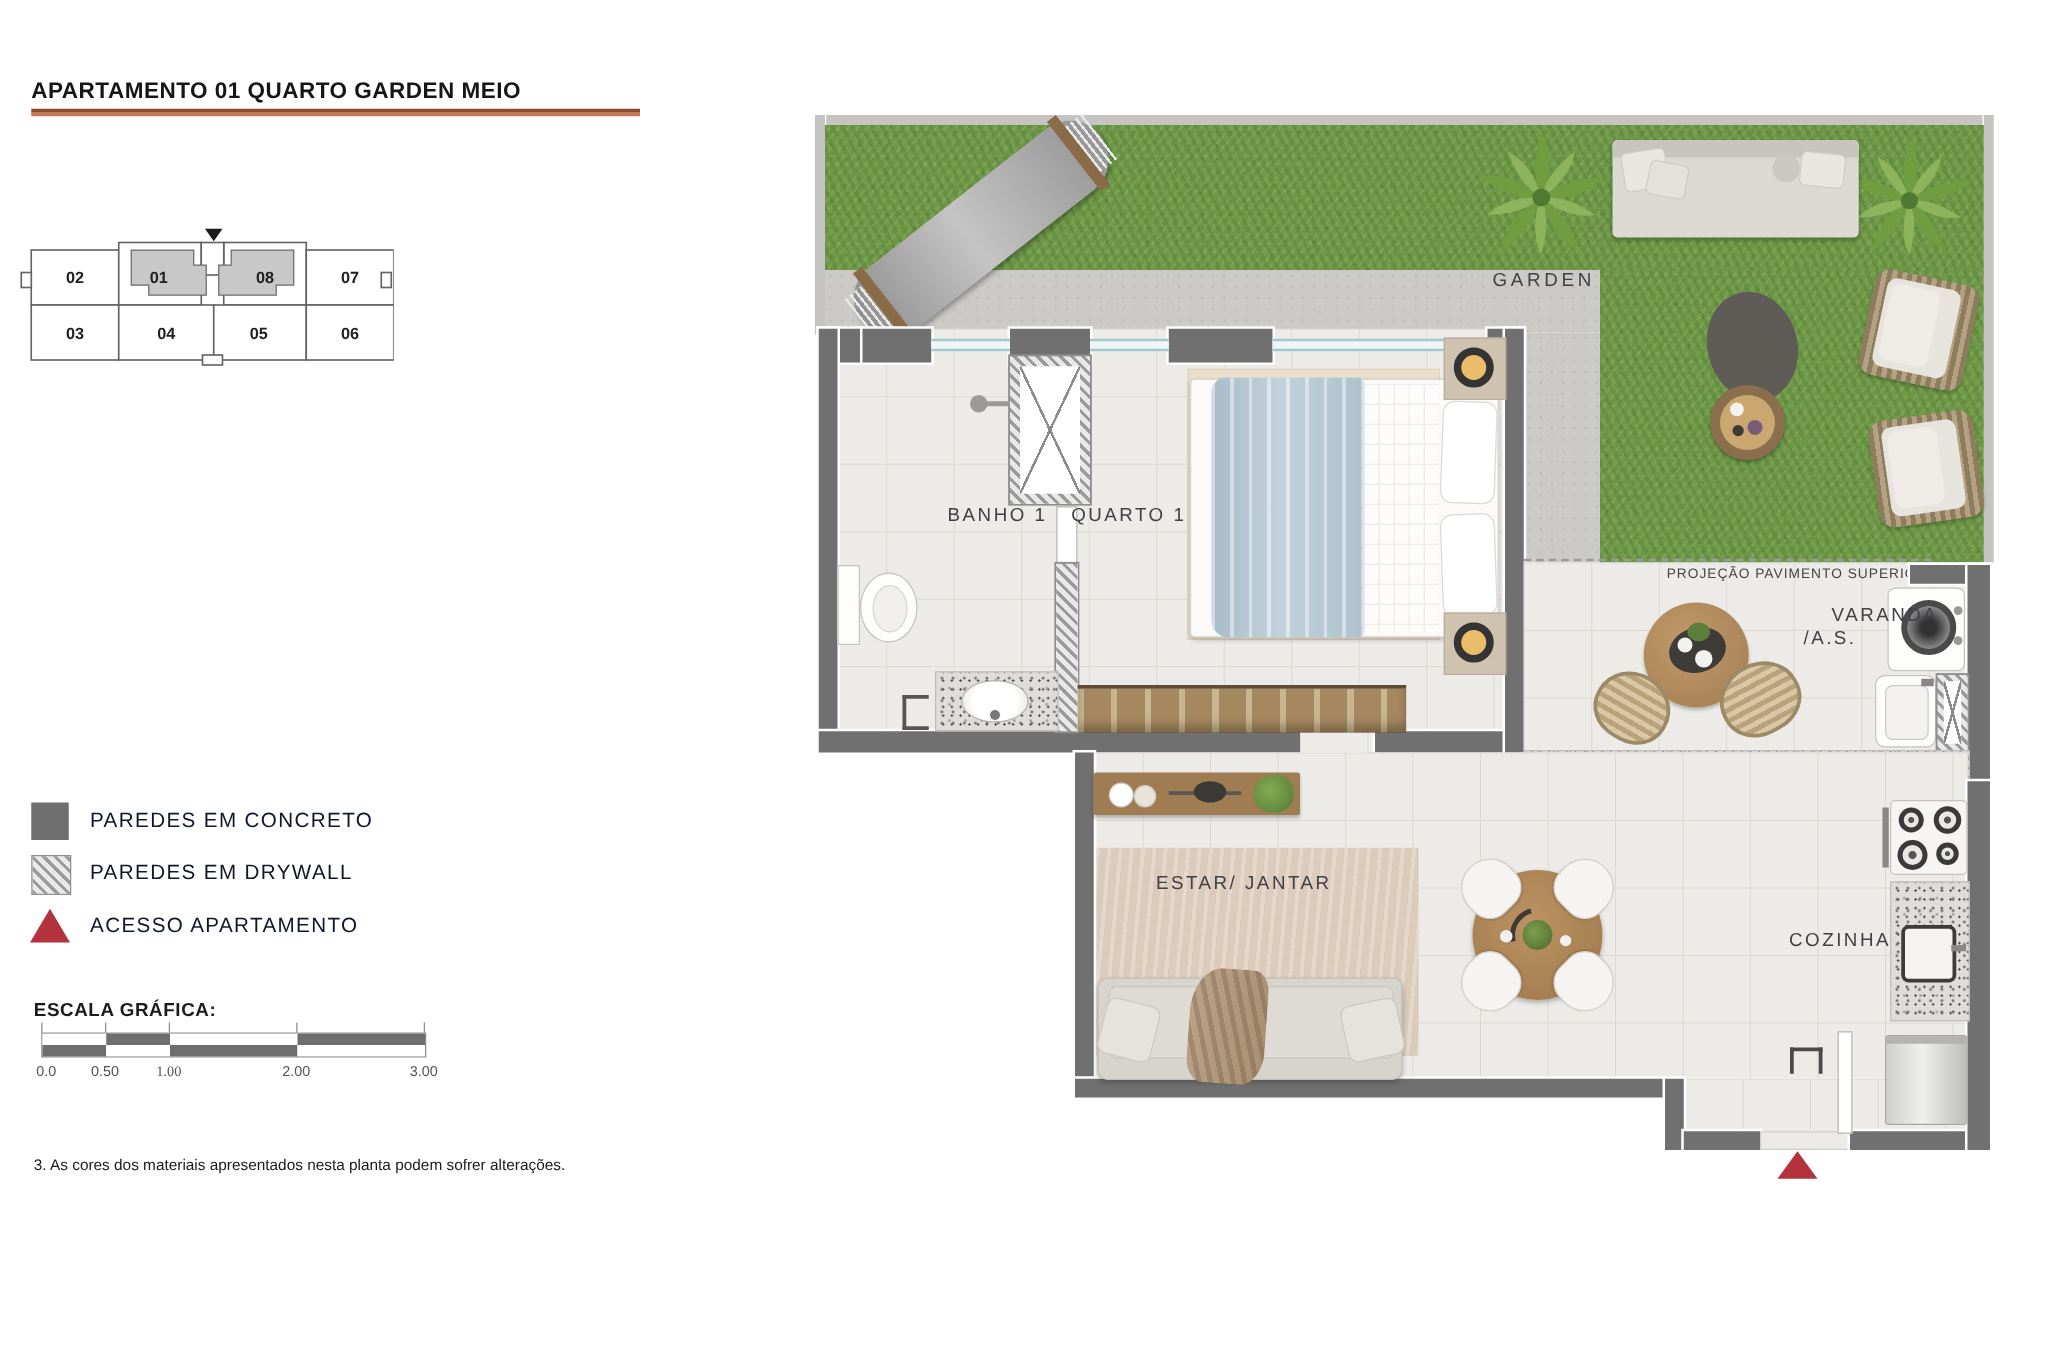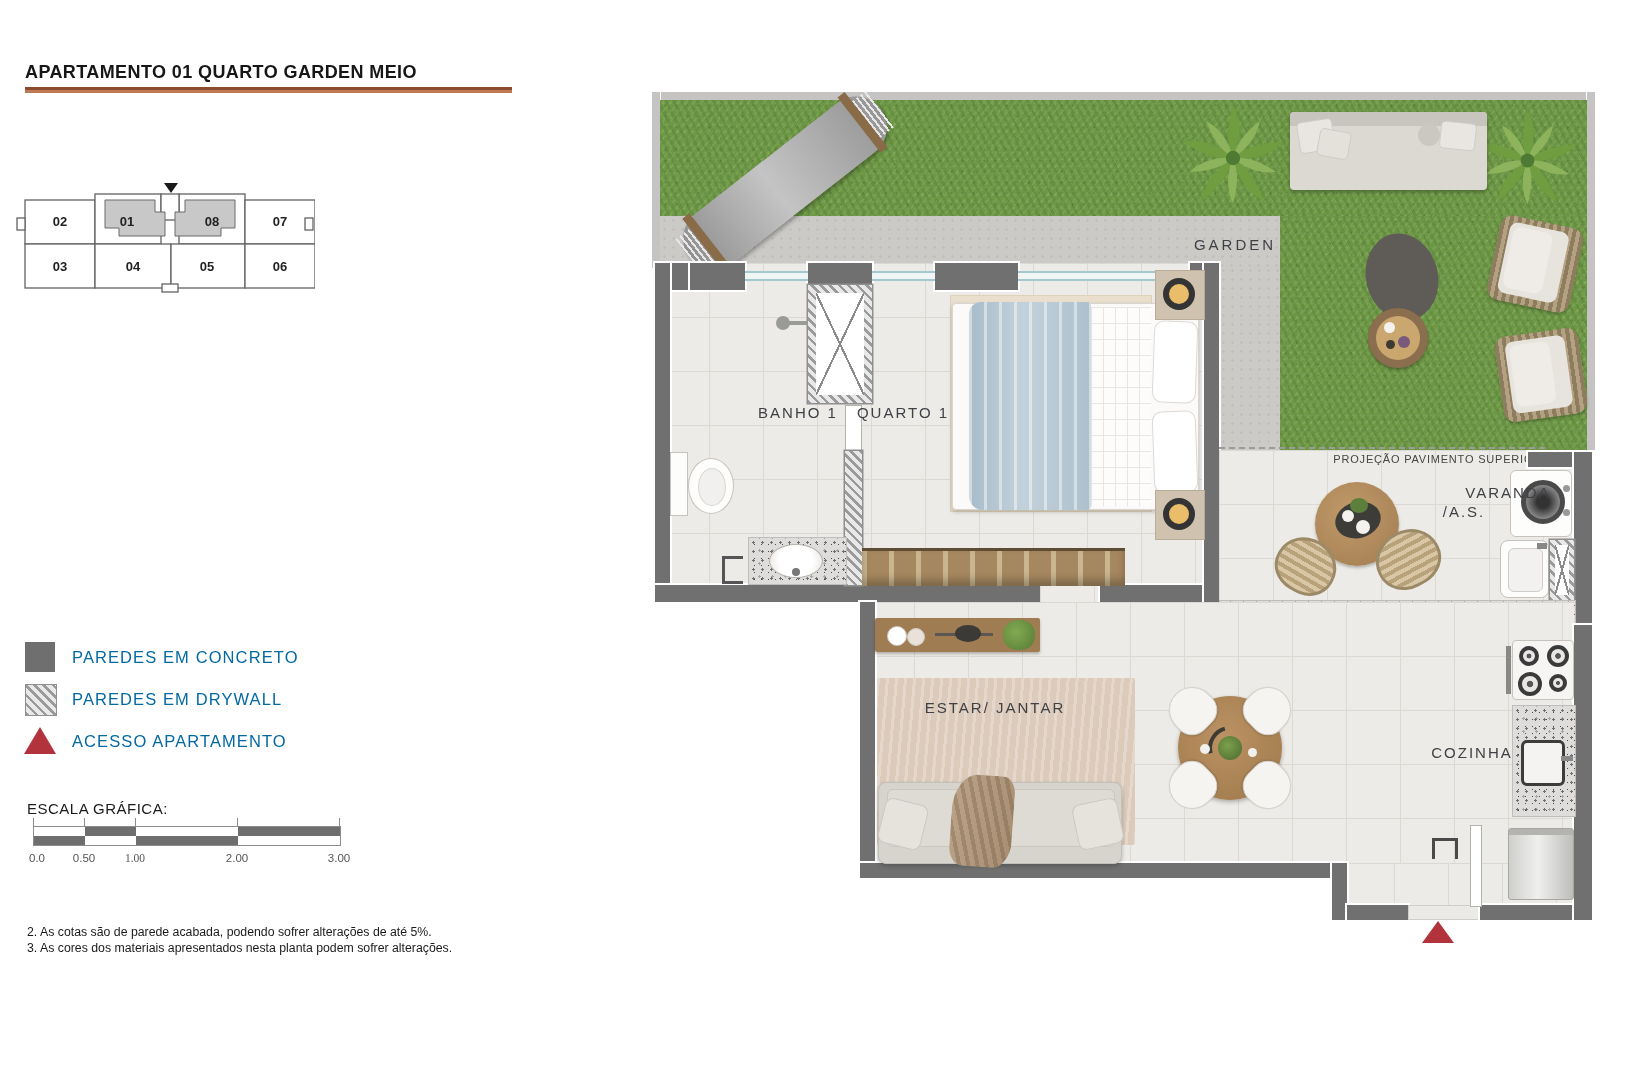--- a/index.html
+++ b/index.html
@@ -9,25 +9,25 @@
   
   #title{left:25px;top:62px;font-size:18px;font-weight:800;letter-spacing:.4px;color:#161616;white-space:nowrap;}
   #title-rule{left:25px;top:87px;width:487px;height:6px;
       background:linear-gradient(180deg,#8c4a2e 0 50%,#bf7a54 50% 100%);}
   
   #keyplan{left:15px;top:180px;}
   #keyplan text{font-size:13px;font-weight:700;fill:#222;}
   
   .swatch-concrete{background:#6f6f6f;}
   .swatch-drywall{background:repeating-linear-gradient(45deg,#9a9a9a 0 2.5px,#e9e9e9 2.5px 6.5px);border:1px solid #8f8f8f;}
-  .legend-label{position:absolute;transform:translateY(-50%);font-size:16.5px;letter-spacing:1.1px;color:#0369a1;white-space:nowrap;}
+  .legend-label{position:absolute;transform:translateY(-50%);font-size:16.5px;letter-spacing:1.1px;color:#0f172a;white-space:nowrap;}
   #legend-tri{left:24px;top:727px;width:0;height:0;border-left:16px solid transparent;
       border-right:16px solid transparent;border-bottom:27px solid #b2333c;}
   
-  #scale-heading{left:27px;top:800px;font-size:15px;font-weight:400;letter-spacing:.5px;color:#1b1b1b;}
+  #scale-heading{left:27px;top:800px;font-size:15px;font-weight:700;letter-spacing:.5px;color:#1b1b1b;}
   .tick{background:#8c8c8c;width:1px;height:8px;top:0;}
   #scale-frame{left:0;top:8px;width:306px;height:18px;border:1px solid #8c8c8c;box-sizing:content-box;}
   .seg{position:absolute;height:9px;}
   .seg.d{background:#6e6e6e;} .seg.w{background:#fff;}
   .slabel{position:absolute;top:34px;transform:translateX(-50%);font-size:11.5px;color:#555;}
   
   #notes{left:27px;top:925px;width:800px;color:#1b1b1b;}
   #notes .nh{font-size:12.5px;font-weight:800;margin-bottom:2px;}
   #notes .ni{font-size:12.3px;line-height:15.8px;}
   
@@ -126,21 +126,20 @@
     <div class="seg w" style="left:204px;top:9px;width:102px;"></div>
   </div>
   <span class="slabel" style="left:4px;">0.0</span>
   <span class="slabel" style="left:51px;">0.50</span>
   <span class="slabel" style="left:102px;font-family:Liberation Serif, serif;">1.00</span>
   <span class="slabel" style="left:204px;">2.00</span>
   <span class="slabel" style="left:306px;">3.00</span>
 </div>
 
 <div class="abs" id="notes">
-  <div class="ni">2. As cotas são de parede acabada, podendo sofrer alterações de até 5%.</div>
   <div class="ni">3. As cores dos materiais apresentados nesta planta podem sofrer alterações.</div>
 </div>
 
 <div class="abs" id="plan">
 
   <div class="abs wallG" style="left:2px;top:2px;width:943px;height:8px;"></div>
   <div class="abs wallG" style="left:2px;top:2px;width:8px;height:176px;"></div>
   <div class="abs wallG" style="left:937px;top:2px;width:8px;height:358px;"></div>
   <div class="abs grass" style="left:10px;top:10px;width:927px;height:116px;"></div>
   <div class="abs path" style="left:10px;top:126px;width:620px;height:50px;"></div>
@@ -210,21 +209,21 @@
     <div class="abs" style="left:18px;top:32px;width:9px;height:9px;border-radius:50%;background:#3e3a34;"></div>
   </div>
   <div class="wchair" style="left:843px;top:131px;width:84px;height:86px;transform:rotate(12deg);">
     <div class="abs" style="left:10px;top:6px;width:60px;height:72px;background:#e7e4de;border-radius:8px;"></div>
     <div class="abs" style="left:14px;top:10px;width:40px;height:62px;background:#efece7;border-radius:8px;"></div>
   </div>
   <div class="wchair" style="left:849px;top:242px;width:84px;height:86px;transform:rotate(-8deg);">
     <div class="abs" style="left:10px;top:6px;width:60px;height:72px;background:#e7e4de;border-radius:8px;"></div>
     <div class="abs" style="left:14px;top:10px;width:40px;height:62px;background:#efece7;border-radius:8px;"></div>
   </div>
-  <div class="plabel" style="left:585px;top:154px;letter-spacing:3px;text-align:center;">GARDEN</div>
+  <div class="plabel" style="left:585px;top:134px;letter-spacing:3px;text-align:center;">GARDEN</div>
 
   <div class="abs tile" style="left:5px;top:173px;width:549px;height:339px;"></div>
   <div class="abs wallC" style="left:5px;top:173px;width:35px;height:27px;"></div>
   <div class="abs wallC" style="left:40px;top:173px;width:55px;height:27px;"></div>
   <div class="abs wallC" style="left:158px;top:173px;width:64px;height:27px;"></div>
   <div class="abs wallC" style="left:285px;top:173px;width:83px;height:27px;"></div>
   <div class="abs wallC" style="left:540px;top:173px;width:29px;height:27px;"></div>
   <div class="abs glass" style="left:95px;top:181px;width:63px;height:10px;"></div>
   <div class="abs glass" style="left:222px;top:181px;width:63px;height:10px;"></div>
   <div class="abs glass" style="left:368px;top:181px;width:172px;height:10px;"></div>

